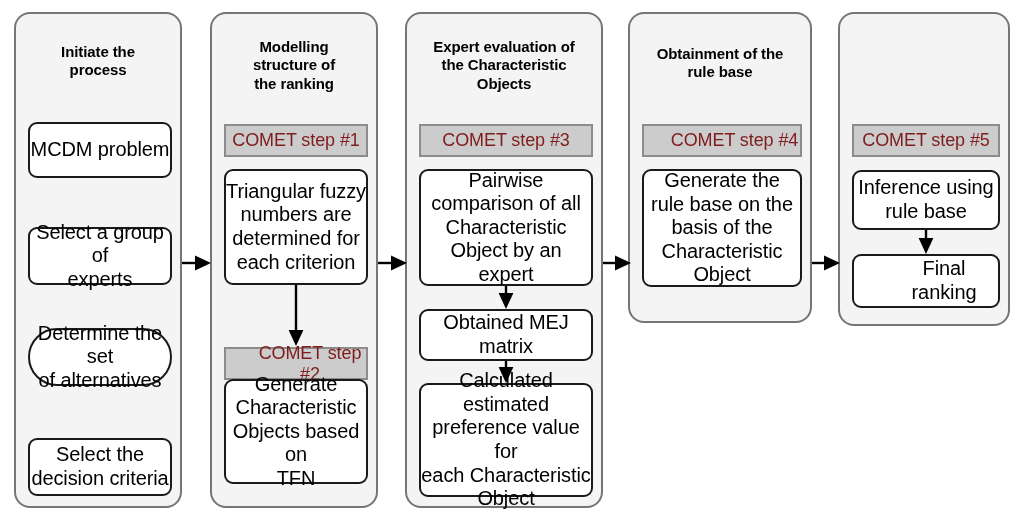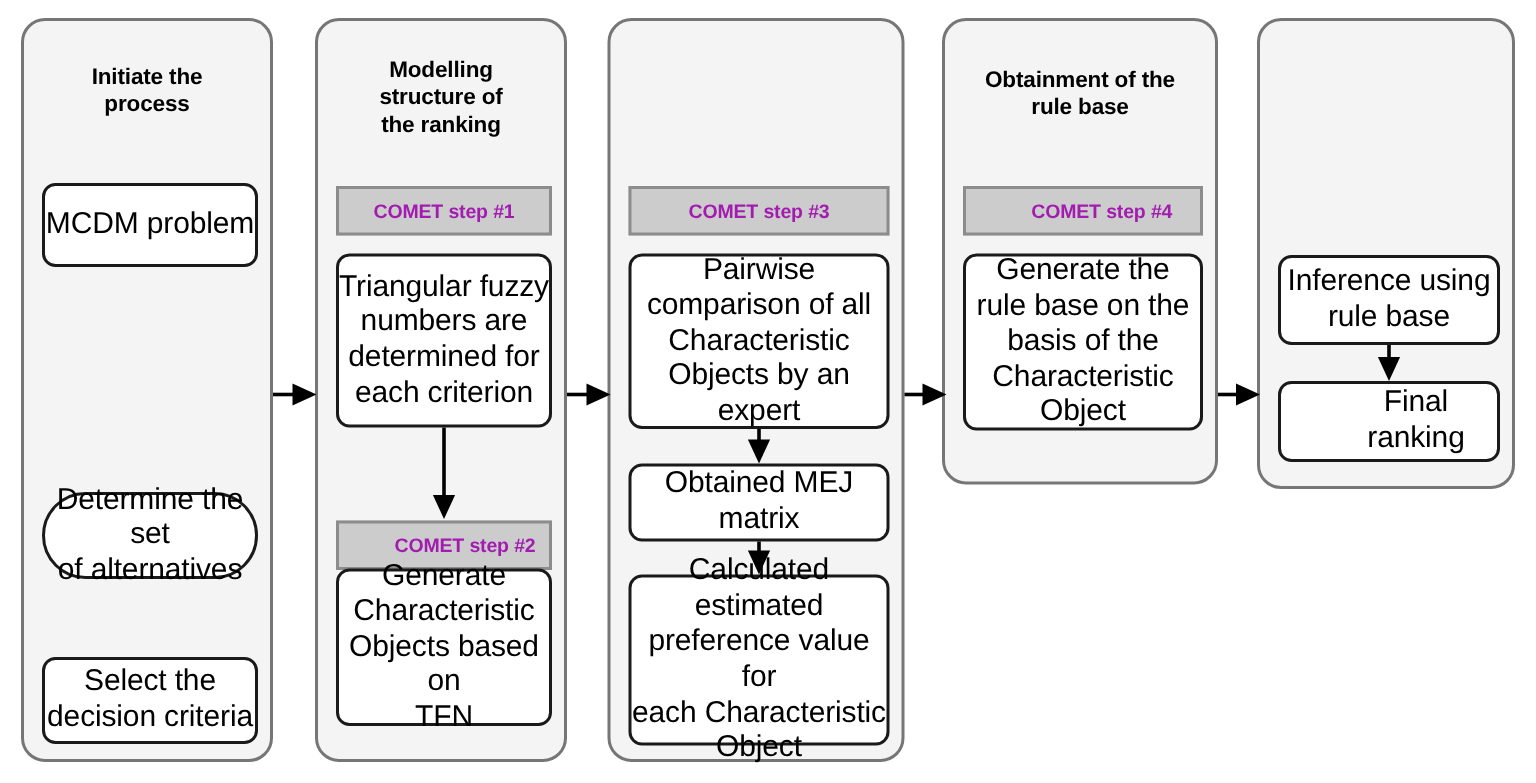--- a/index.html
+++ b/index.html
@@ -39,23 +39,23 @@
     text-align: center;
     letter-spacing: -0.1px;
     white-space: pre-line;
   }
 
   
   .comet-step {
     box-sizing: border-box;
     background: #cccccc;
     border: 2.5px solid #8c8c8c;
-    color: #a21caf;
-    font-weight: bold;
-    font-size: 13px;
+    color: #7f1d1d;
+    font-weight: normal;
+    font-size: 18px;
     text-align: center;
     display: flex;
     align-items: center;
     justify-content: center;
     letter-spacing: -0.1px;
   }
 
   
   .node {
     box-sizing: border-box;
@@ -83,20 +83,22 @@
 <body>
 
 <div id="canvas">
 
   <div class="panel" style="left:14px; top:12px; width:168px; height:496px;">
     <div class="panel-title" style="margin-top:29px; width:150px;">Initiate the
 process</div>
 
     <div class="node" style="position:absolute; left:12px; top:108px; width:144px; height:56px;">MCDM problem</div>
 
+    <div class="node" style="position:absolute; left:12px; top:213px; width:144px; height:58px;">Select a group of
+experts</div>
 
     <div class="node" style="position:absolute; left:12px; top:314px; width:144px; height:58px;border-radius:29px;">Determine the set
 of alternatives</div>
 
     <div class="node" style="position:absolute; left:12px; top:424px; width:144px; height:58px;">Select the
 decision criteria</div>
   </div>
 
   <div class="panel" style="left:210px; top:12px; width:168px; height:496px;">
     <div class="panel-title" style="margin-top:24px; width:150px;">Modelling
@@ -119,27 +121,30 @@
 
     <div class="connector" style="left:72px; top:271px; width:24px; height:62px;">
       <svg width="24" height="62" viewBox="0 0 24 62" aria-hidden="true">
         <line x1="12" y1="0" x2="12" y2="49" stroke="#000000" stroke-width="2.4"></line>
         <polygon points="12,61 4.6,45 19.4,45" fill="#000000"></polygon>
       </svg>
     </div>
   </div>
 
   <div class="panel" style="left:405px; top:12px; width:198px; height:496px;">
+    <div class="panel-title" style="margin-top:24px; width:186px;">Expert evaluation of
+the Characteristic
+Objects</div>
 
     <div class="comet-step" style="position:absolute; left:12px; top:110px; width:174px; height:33px;">COMET step #3</div>
 
     <div class="node" style="position:absolute; left:12px; top:155px; width:174px; height:117px;">Pairwise
 comparison of all
 Characteristic
-Objects by an
+Object by an
 expert</div>
 
     <div class="node" style="position:absolute; left:12px; top:295px; width:174px; height:52px;">Obtained MEJ
 matrix</div>
 
     <div class="node" style="position:absolute; left:12px; top:369px; width:174px; height:114px;">Calculated
 estimated
 preference value for
 each Characteristic
 Object</div>
@@ -167,20 +172,21 @@
 
     <div class="node" style="position:absolute; left:12px; top:155px; width:160px; height:118px;">Generate the
 rule base on the
 basis of the
 Characteristic
 Object</div>
   </div>
 
   <div class="panel" style="left:838px; top:12px; width:172px; height:314px;">
 
+    <div class="comet-step" style="position:absolute; left:12px; top:110px; width:148px; height:33px;">COMET step #5</div>
 
     <div class="node" style="position:absolute; left:12px; top:156px; width:148px; height:60px;">Inference using
 rule base</div>
 
     <div class="node" style="position:absolute; left:12px; top:240px; width:148px; height:54px;padding-left:36px;">Final ranking</div>
 
     <div class="connector" style="left:74px; top:216px; width:24px; height:25px;">
       <svg width="24" height="25" viewBox="0 0 24 25" aria-hidden="true">
         <line x1="12" y1="0" x2="12" y2="12" stroke="#000000" stroke-width="2.4"></line>
         <polygon points="12,24 4.6,8 19.4,8" fill="#000000"></polygon>

